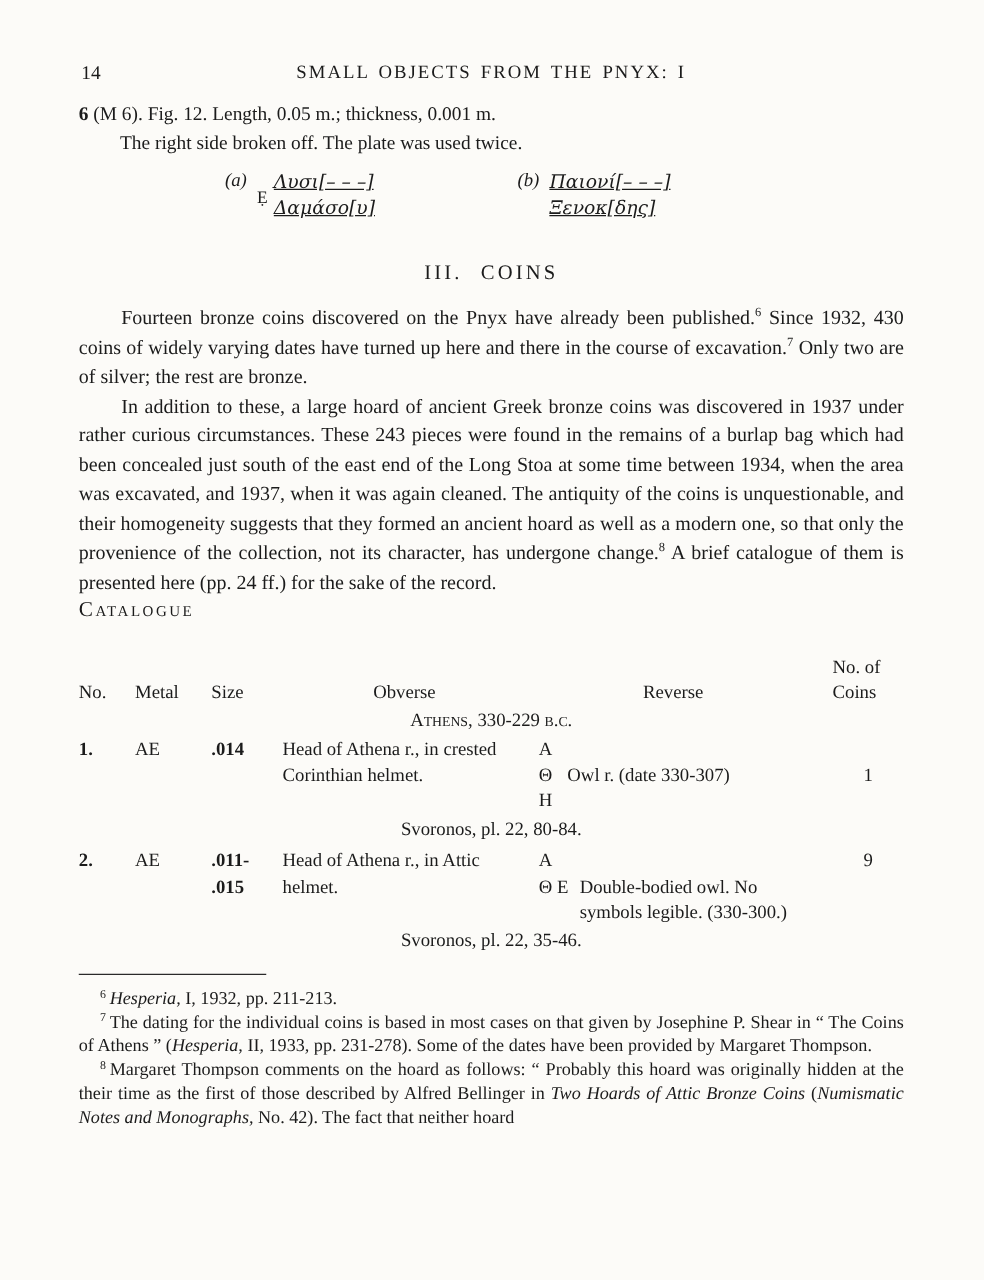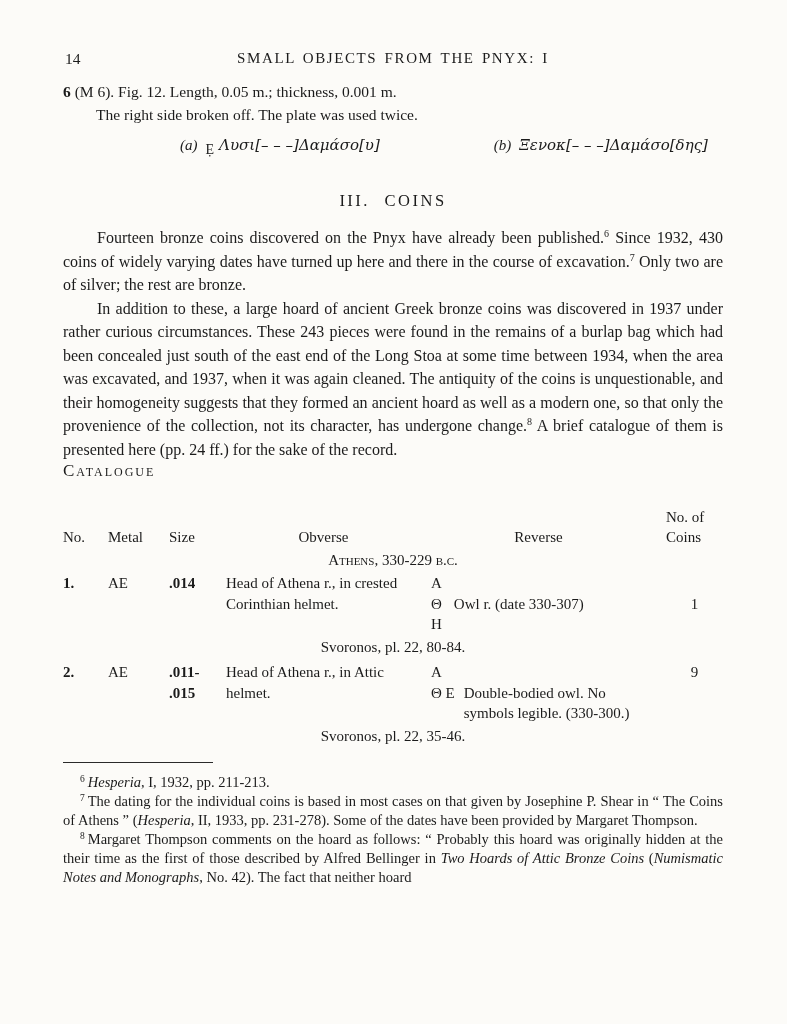--- a/index.html
+++ b/index.html
@@ -10,21 +10,21 @@
   .page-num{position:absolute;left:2px;top:0;letter-spacing:0;font-size:15.5px;}
   .entry{font-size:15.5px;line-height:23px;}
   .entry-num{font-weight:bold;}
   .entry-line2{margin-left:33px;}
   .inscriptions{display:flex;margin-top:9px;font-size:15px;line-height:21px;}
   .inscription{display:flex;}
   .ins-a{margin-left:117px;}
   .ins-b{margin-left:114px;}
   .ins-label{font-style:italic;margin-right:8px;align-self:flex-start;}
   .ins-margin{align-self:center;margin:4px 5px 0 0;font-size:14px;}
-  .ins-lines{display:flex;flex-direction:row;}
+  .ins-lines{display:flex;flex-direction:column;text-decoration:underline;}
   .greek{font-style:italic;font-family:"DejaVu Serif","Liberation Serif",serif;}
   .section-title{text-align:center;font-size:16.5px;letter-spacing:2.5px;word-spacing:8px;margin-top:31px;margin-bottom:15px;}
   .para{font-size:16px;line-height:23.5px;text-align:justify;text-indent:34px;}
   .fnref{font-size:10px;vertical-align:6px;line-height:0;letter-spacing:0;}
   .cat-heading{font-variant:small-caps;font-size:17px;letter-spacing:2px;}
   .sub-heading{text-align:center;font-size:15px;letter-spacing:1.5px;margin-top:13px;}
   .coin-table{margin-top:10px;font-size:15px;line-height:20.5px;}
   .t-grid{display:grid;grid-template-columns:45px 61px 57px 195px 235px 1fr;}
   .t-head{align-items:end;}
   .th-obv,.th-rev{text-align:center;margin-top:36px;}
@@ -67,22 +67,22 @@
       <span class="ins-label">(a)</span>
       <span class="ins-margin">Ẹ</span>
       <span class="ins-lines">
         <span class="greek">Λυσι[– – –]</span>
         <span class="greek">Δαμάσο[υ]</span>
       </span>
     </div>
     <div class="inscription ins-b">
       <span class="ins-label">(b)</span>
       <span class="ins-lines">
-        <span class="greek">Ξενοκ[– – –]</span>
-        <span class="greek">Δαμάσο[δης]</span>
+        <span class="greek">Παιονί[– – –]</span>
+        <span class="greek">Ξενοκ[δης]</span>
       </span>
     </div>
   </div>
 
   <div class="section-title">III. COINS</div>
 
   <p class="para"><span>Fourteen bronze coins discovered on the Pnyx have already been published.</span><sup class="fnref">6</sup><span> Since 1932, 430 coins of widely varying dates have turned up here and there in the course of excavation.</span><sup class="fnref">7</sup><span> Only two are of silver; the rest are bronze.</span></p>
 
   <p class="para"><span>In addition to these, a large hoard of ancient Greek bronze coins was discovered in 1937 under rather curious circumstances.  These 243 pieces were found in the remains of a burlap bag which had been concealed just south of the east end of the Long Stoa at some time between 1934, when the area was excavated, and 1937, when it was again cleaned.  The antiquity of the coins is unquestionable, and their homogeneity suggests that they formed an ancient hoard as well as a modern one, so that only the provenience of the collection, not its character, has undergone change.</span><sup class="fnref">8</sup><span> A brief catalogue of them is presented here (pp. 24 ff.) for the sake of the record.</span></p>
 

